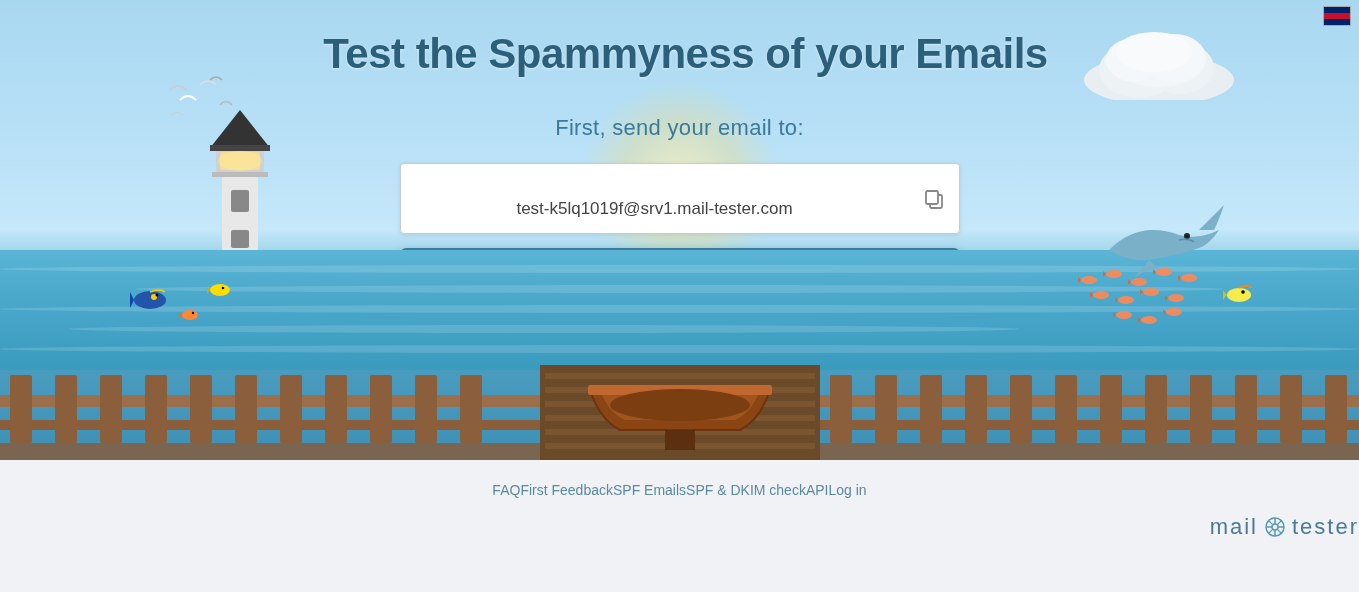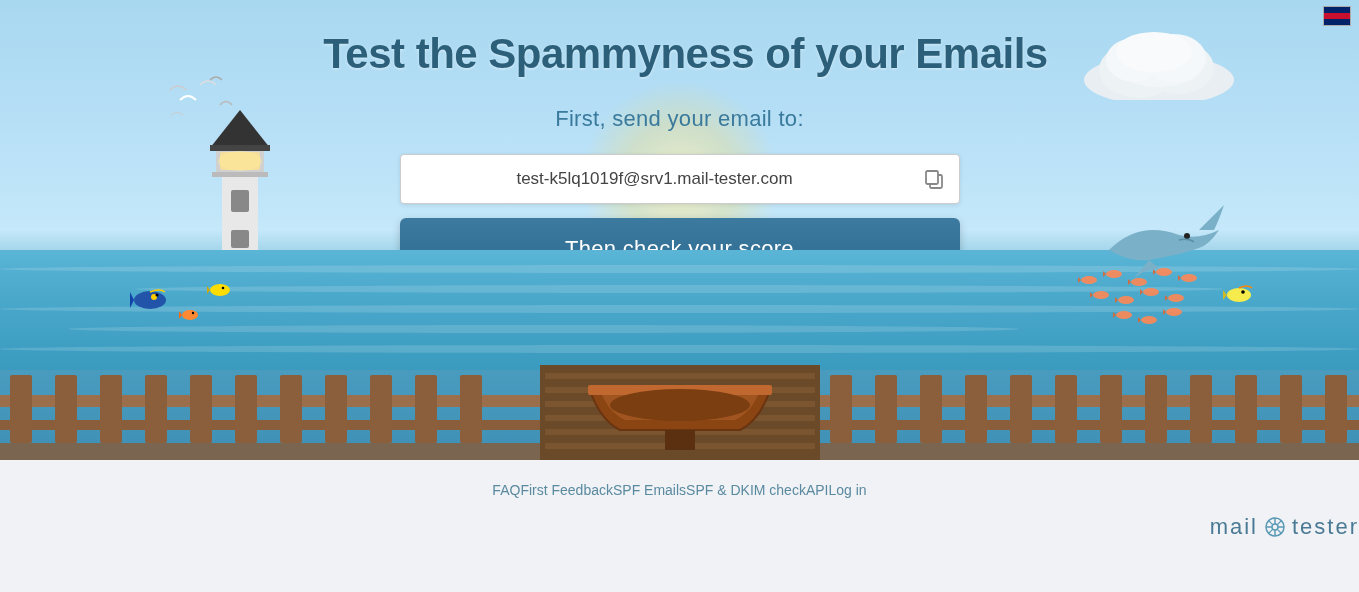--- a/index.html
+++ b/index.html
@@ -99,21 +99,21 @@
       font-size: 42px;
       font-weight: 600;
       color: #2c5f7a;
       text-shadow: 0 1px 3px rgba(255,255,255,0.5);
       letter-spacing: -0.5px;
     }
 
     
     .center-content {
       position: absolute;
-      top: 106px;
+      top: 115px;
       left: 50%;
       transform: translateX(-50%);
       text-align: center;
       width: 560px;
     }
     .subtitle {
       font-size: 22px;
       font-weight: 500;
       color: #3a7a9c;
       margin-bottom: 22px;
@@ -130,20 +130,21 @@
     }
     .email-input {
       flex: 1;
       border: none;
       outline: none;
       font-size: 17px;
       color: #444;
       padding: 14px 16px;
       background: transparent;
       text-align: center;
+      margin-top: 21px;
     }
     .copy-btn {
       border: none;
       background: transparent;
       cursor: pointer;
       padding: 10px 14px;
       color: #666;
       font-size: 20px;
       display: flex;
       align-items: center;

